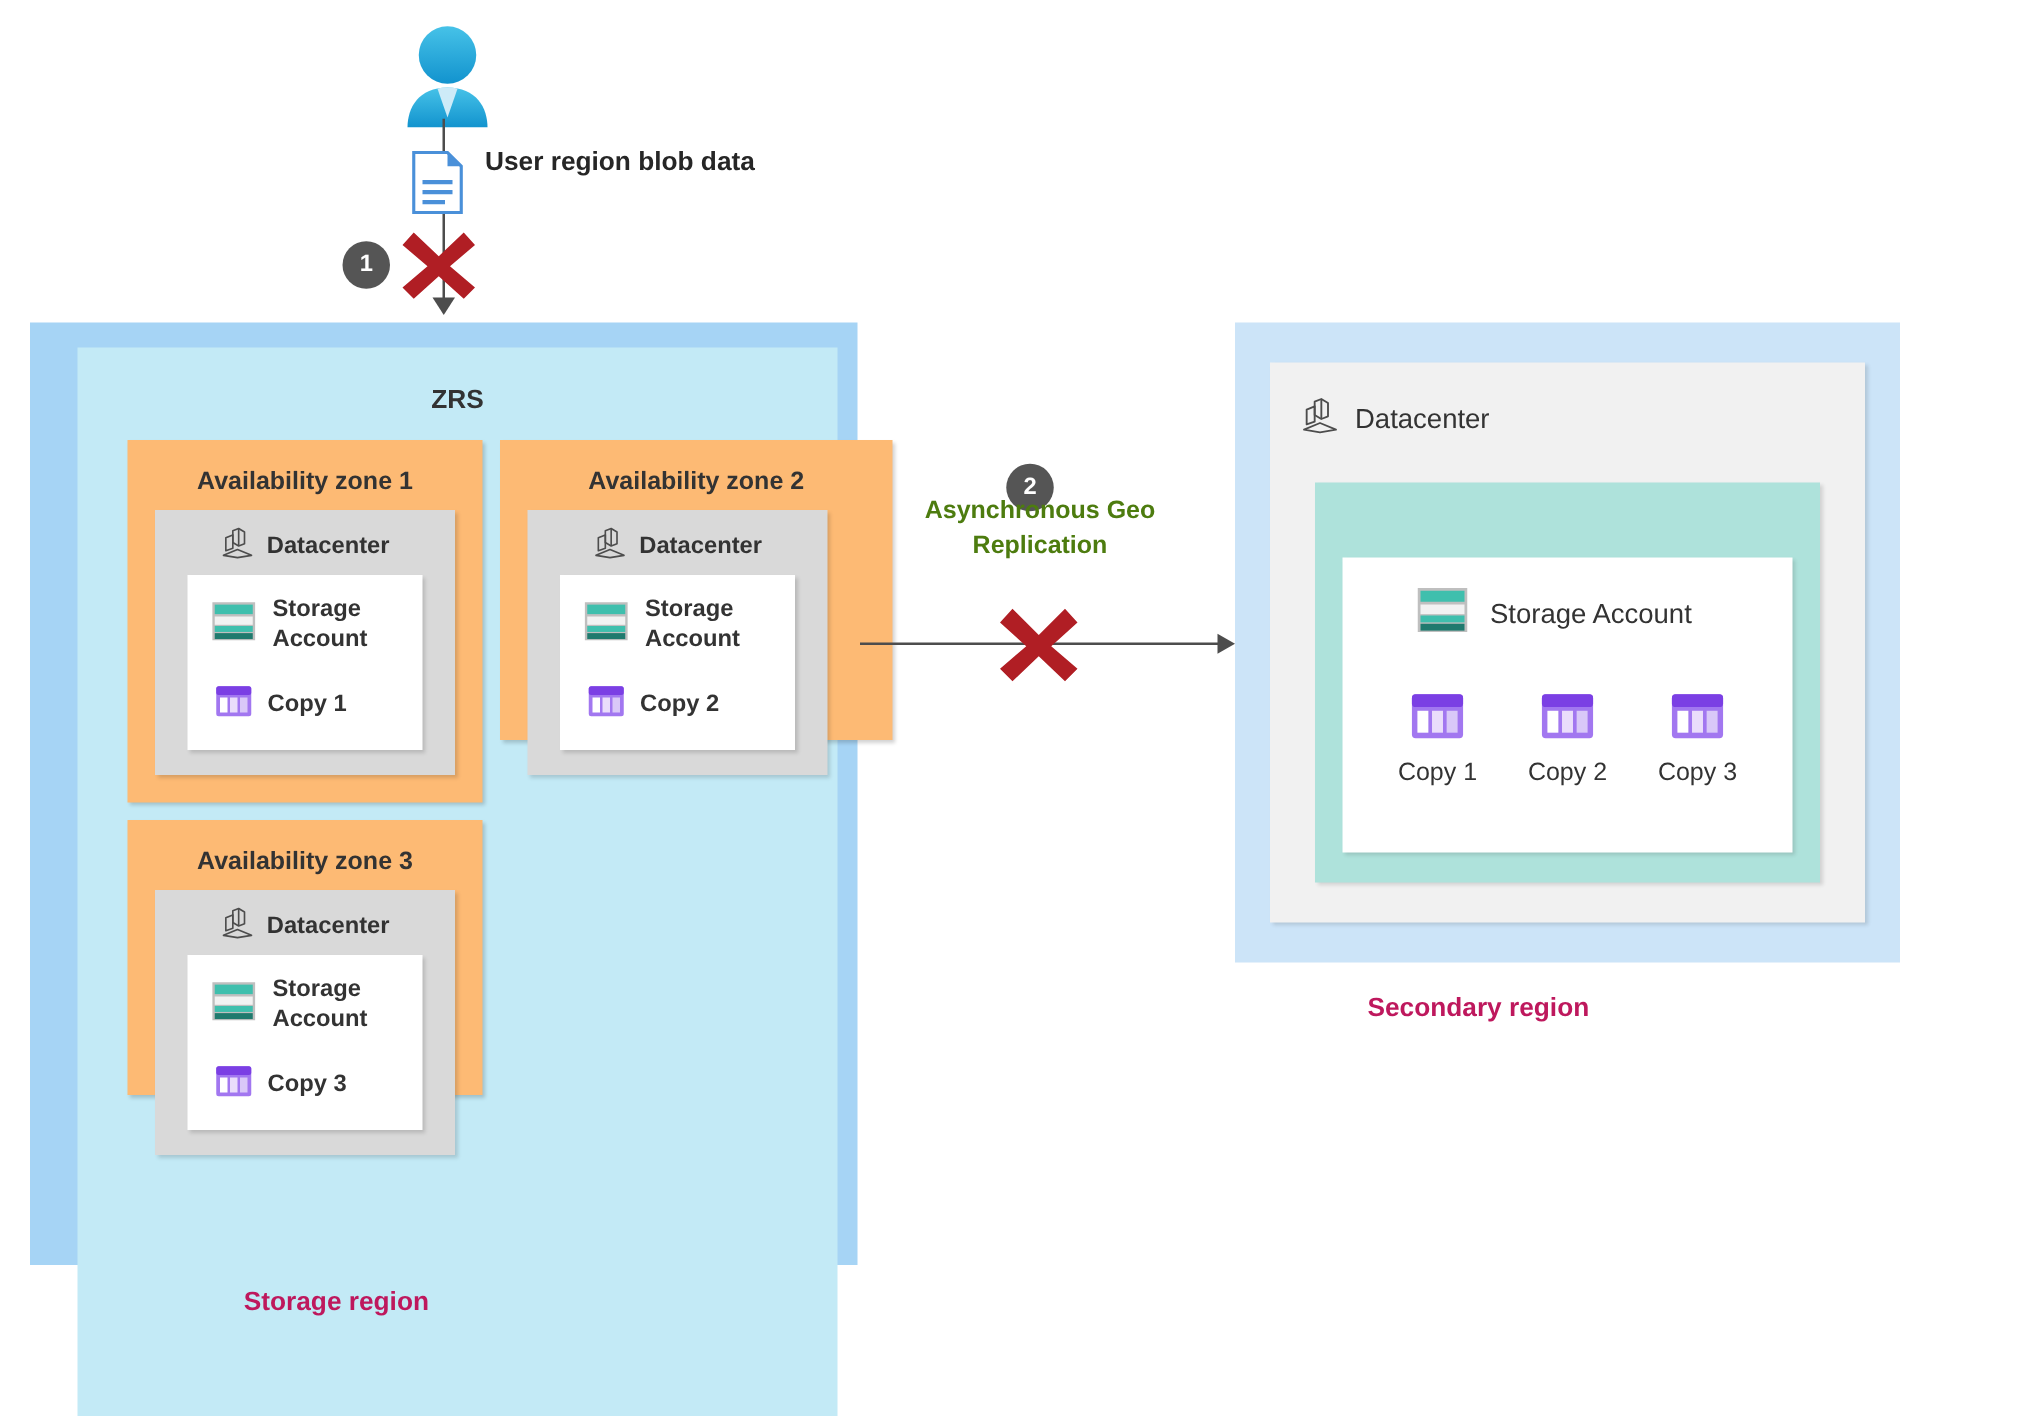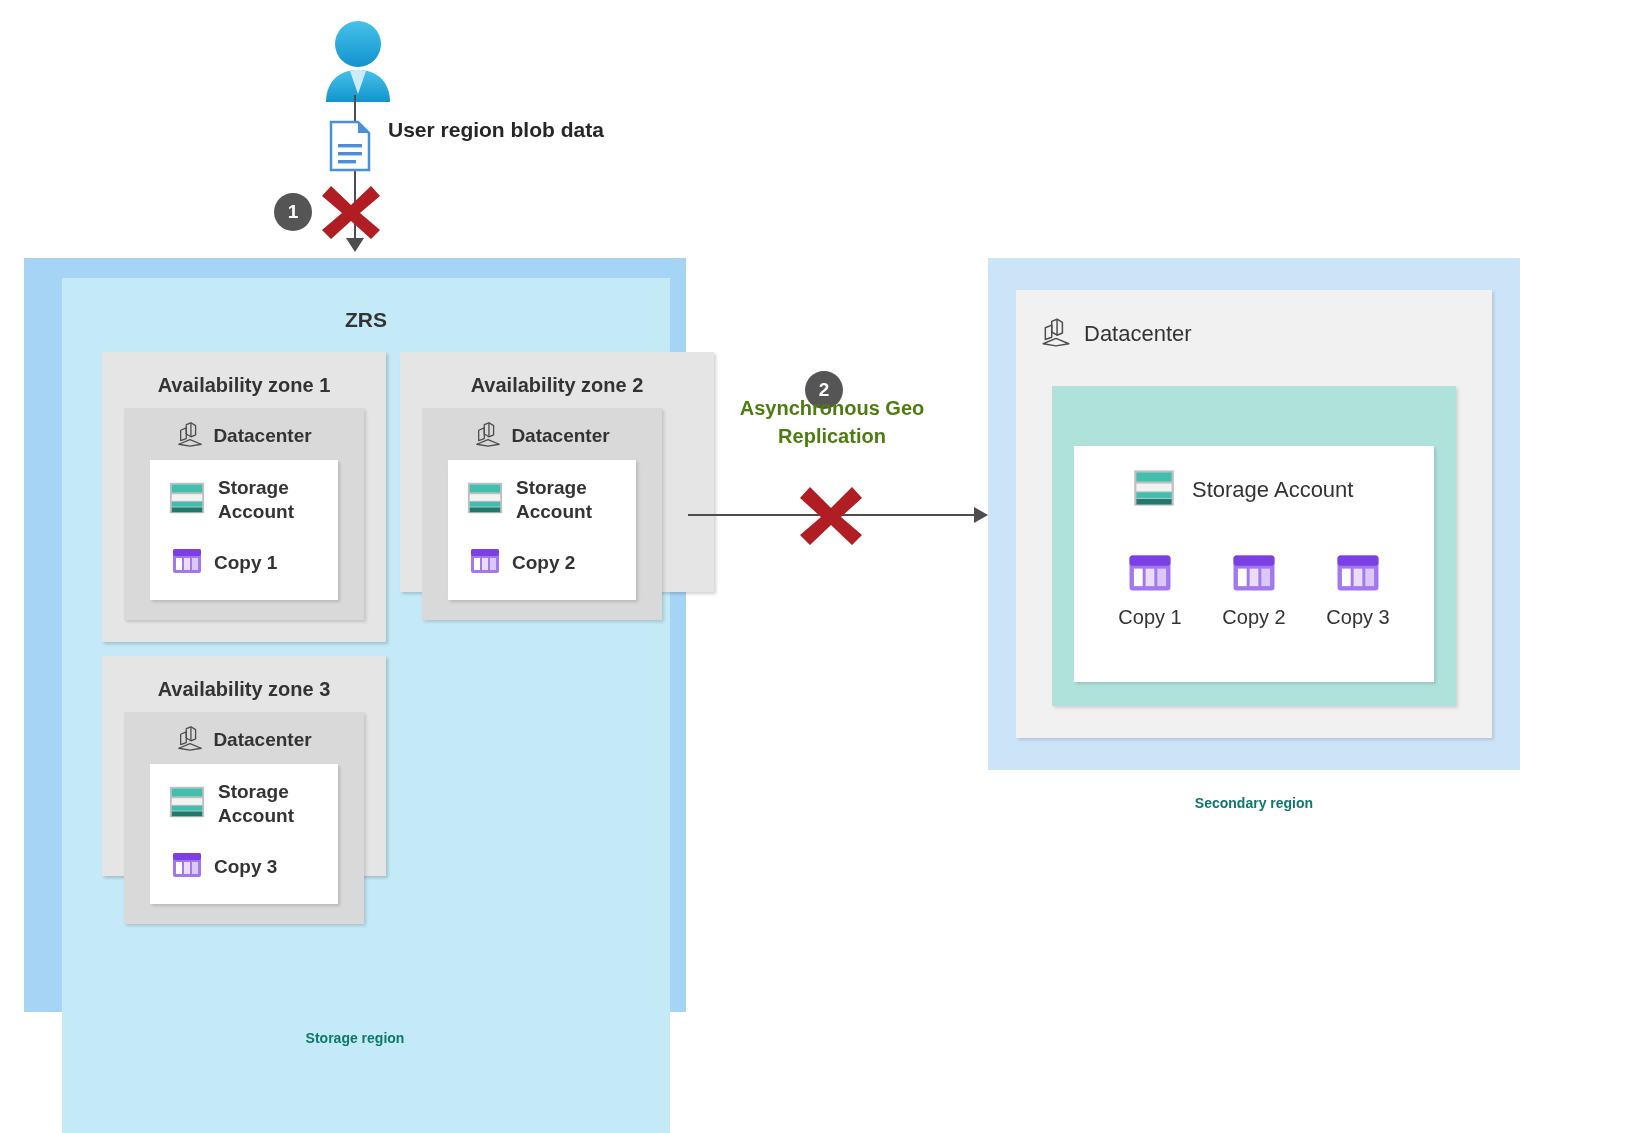--- a/index.html
+++ b/index.html
@@ -46,21 +46,21 @@
   }
   #zrs-box{
     left:38px;top:20px;width:608px;height:920px;
     background:#C3EAF6;
   }
   #zrs-title{
     left:0;top:30px;width:608px;text-align:center;
     font-size:21px;color:#333333;
   }
   .az-box{
-    background:#e5e5e5;
+    background:#fdba74;
     box-shadow:2px 2px 3px rgba(0,0,0,0.18);
   }
   #az1{left:40px;top:74px;width:284px;height:290px;}
   #az2{left:338px;top:74px;width:284px;height:240px;padding-left:30px;}
   #az3{left:40px;top:378px;width:284px;height:220px;}
   .az-title{
     position:absolute;left:0;top:22px;width:100%;text-align:center;
     font-size:20px;color:#333333;
   }
   .dc-box{
@@ -132,21 +132,21 @@
   #sec-sa-row .sa-label{font-size:22px;}
   #sec-copies{
     position:absolute;left:24px;top:108px;width:312px;
     display:flex;justify-content:space-around;
   }
   .sec-copy{display:flex;flex-direction:column;align-items:center;gap:10px;}
   .sec-copy .copy-label{font-size:20px;}
 
   
   .region-caption{
-    font-size:14px;font-weight:bold;color:#0f766e;text-align:center;
+    font-size:21px;font-weight:bold;color:#be185d;
   }
   #primary-caption{left:195px;top:1030px;width:320px;}
   #secondary-caption{left:1094px;top:795px;width:320px;}
 </style>
 </head>
 <body>
 
 <div class="abs" id="user-icon">
   <svg viewBox="0 0 76 82" width="76" height="82">
     <defs>

